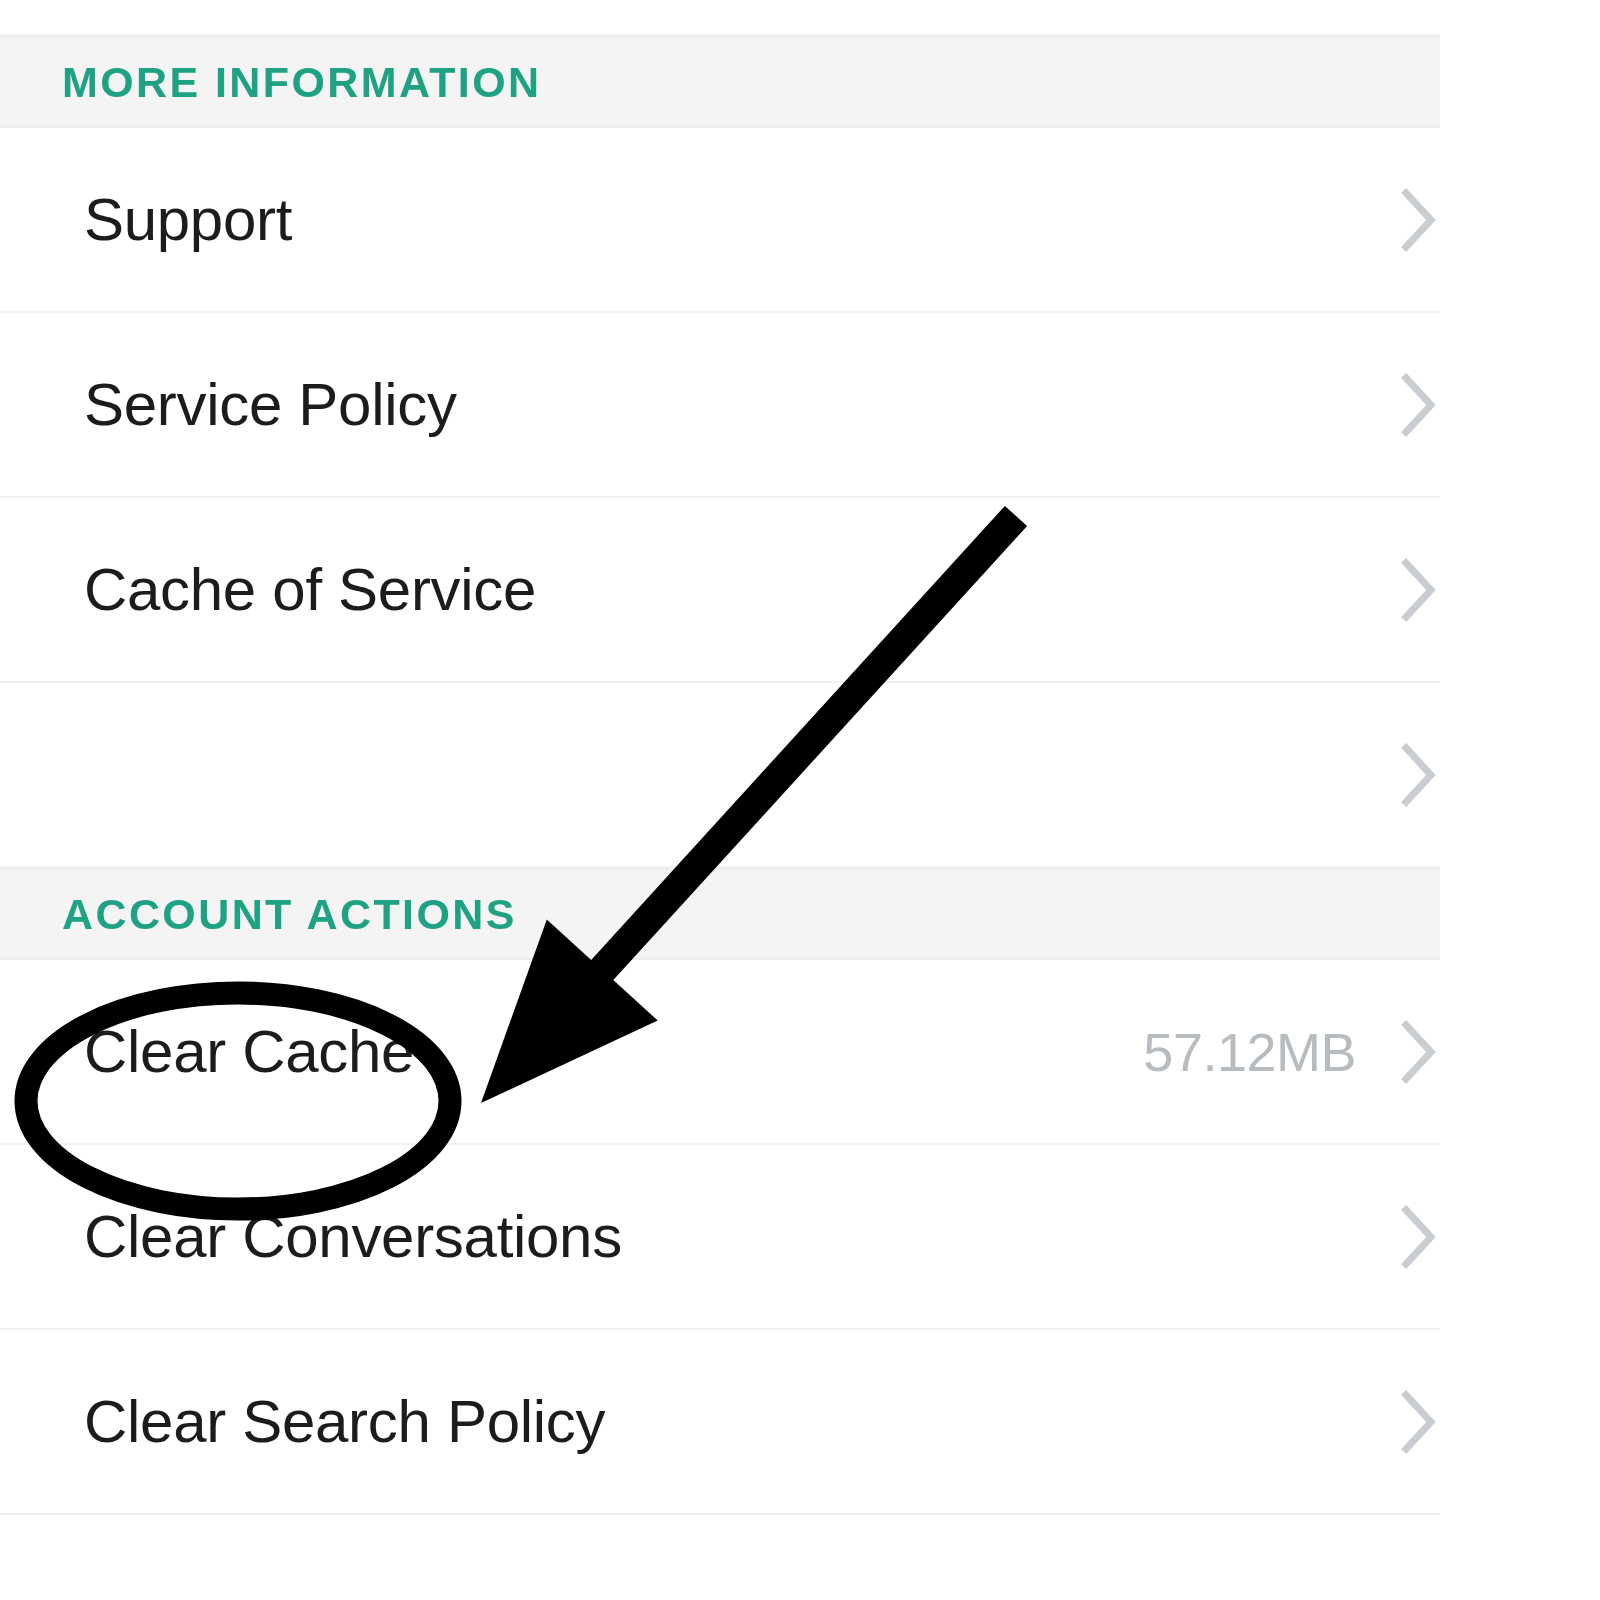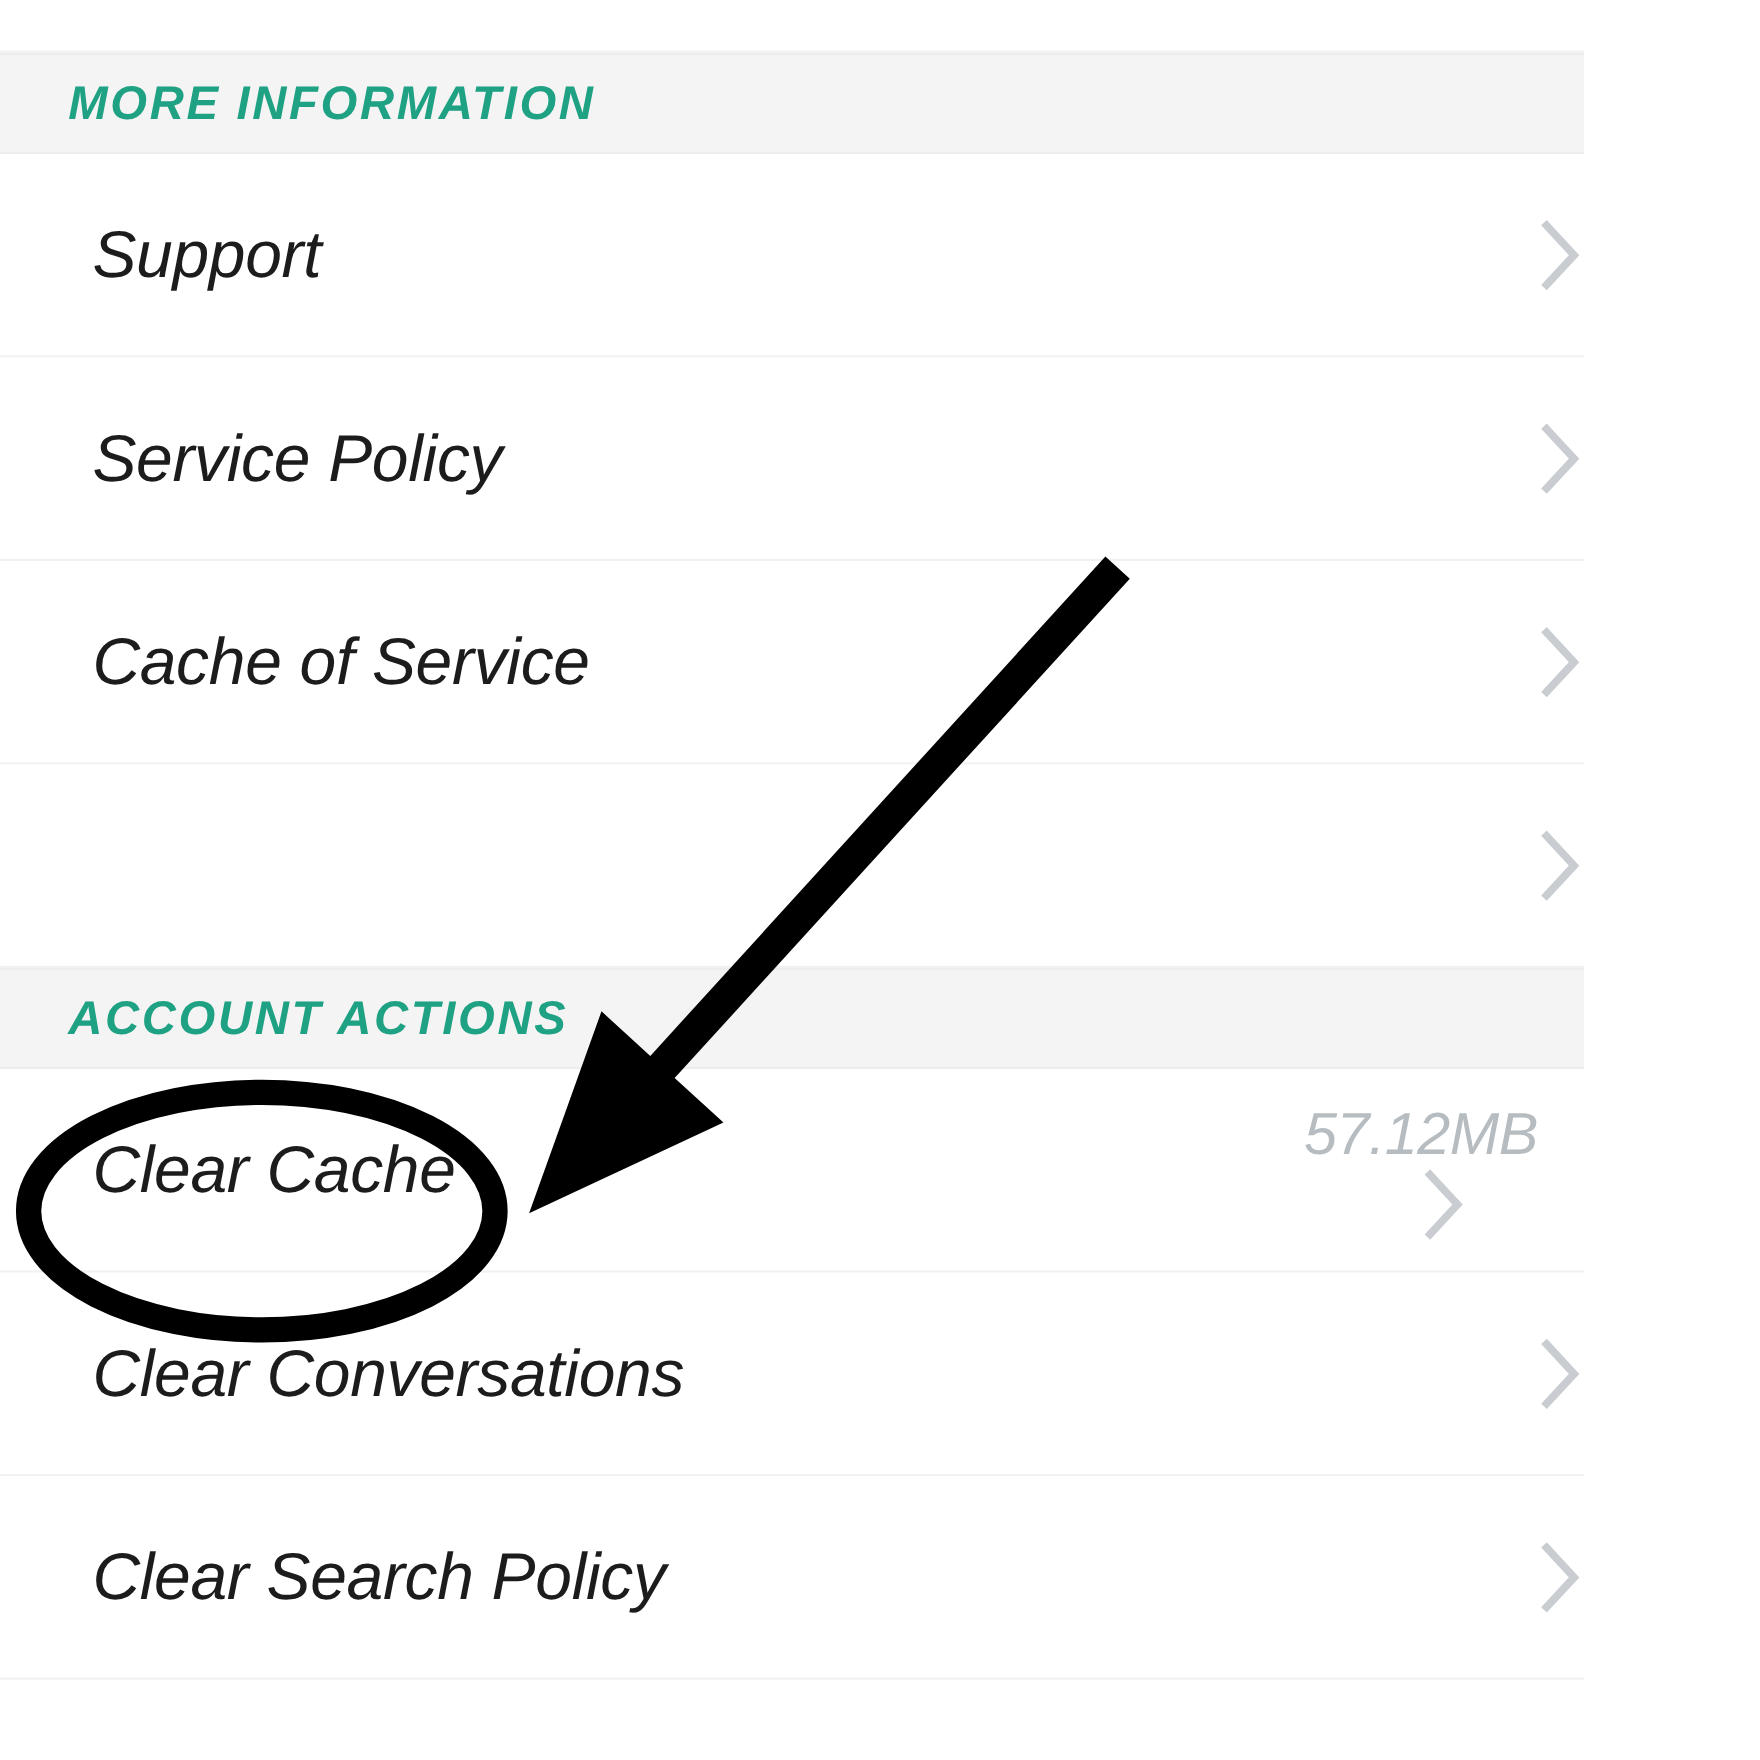--- a/index.html
+++ b/index.html
@@ -14,24 +14,23 @@
     position: relative;
     width: 1600px;
     height: 1600px;
     background: #ffffff;
     overflow: hidden;
   }
 
   
   .settings-list {
     position: absolute;
-    top: 16px;
+    top: 4px;
     left: 0;
     width: 1440px;
-    font-style: italic;
   }
 
   .partial-top {
     height: 30px;
     background: #ffffff;
     border-bottom: 2px solid #f2f2f2;
   }
 
   .section-header {
     background: #f4f4f4;
@@ -68,21 +67,20 @@
     color: #1c1c1c;
     padding-left: 84px;
     line-height: 1.1;
     font-weight: 400;
     letter-spacing: -0.3px;
   }
   .row-right {
     margin-left: auto;
     display: flex;
     align-items: center;
-    flex-direction: column;
   }
   .row-value {
     font-size: 54px;
     color: #b6bcc0;
     margin-right: 42px;
     letter-spacing: -0.5px;
   }
   .chevron {
     width: 42px;
     height: 66px;

